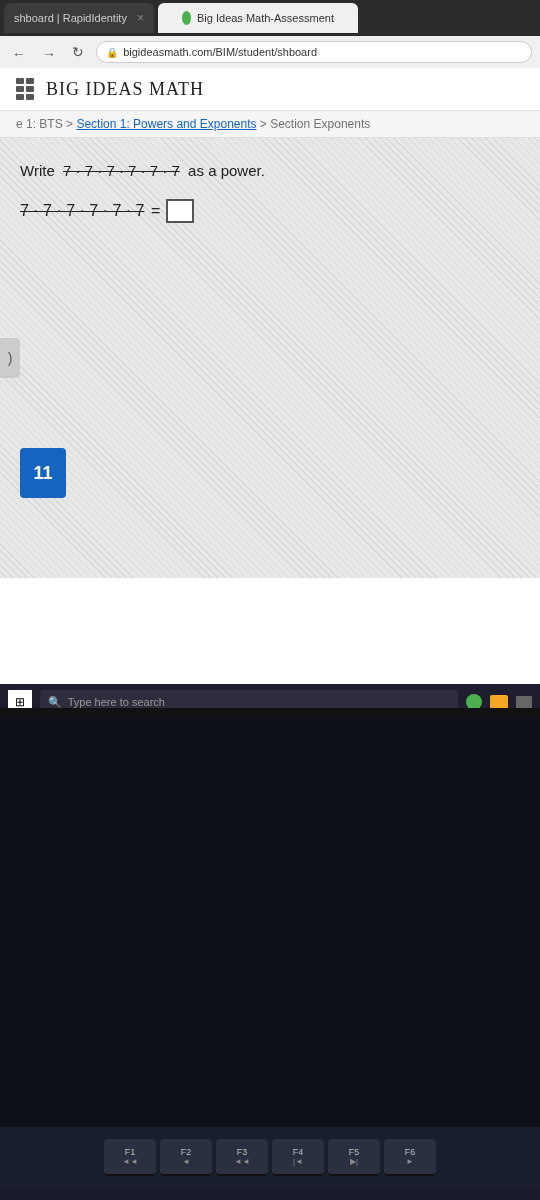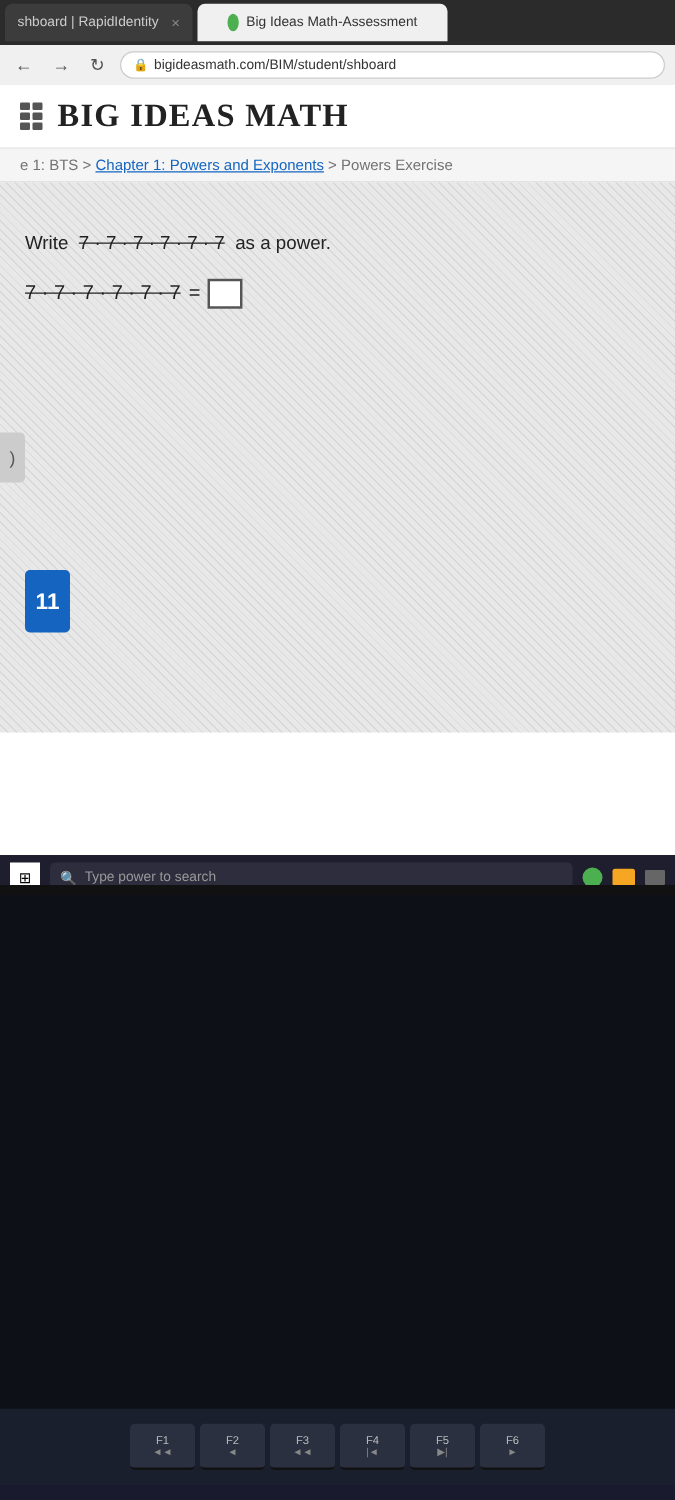--- a/index.html
+++ b/index.html
@@ -130,22 +130,22 @@
       grid-template-rows: repeat(3, 6px);
       gap: 2px;
     }
 
     .grid-icon-cell {
       background: #555;
       border-radius: 1px;
     }
 
     .site-title {
-      font-size: 26px;
-      font-weight: bold;
+      font-size: 18px;
+      font-weight: normal;
       font-family: 'Times New Roman', serif;
       color: #222;
       letter-spacing: 1px;
     }
 
     .breadcrumb {
       background: #f5f5f5;
       padding: 6px 16px;
       font-size: 12px;
       color: #444;
@@ -169,21 +169,20 @@
       padding: 24px 20px 32px 20px;
       min-height: 440px;
       position: relative;
     }
 
     .question-text {
       font-size: 15px;
       color: #222;
       margin-bottom: 20px;
       font-family: Arial, sans-serif;
-      margin-top: 16px;
     }
 
     .math-expression {
       font-size: 16px;
       color: #222;
       display: flex;
       align-items: center;
       gap: 2px;
       margin-bottom: 30px;
       flex-wrap: wrap;
@@ -205,21 +204,21 @@
     }
 
     .question-number-badge {
       position: absolute;
       left: 20px;
       bottom: 80px;
       background: #1565c0;
       color: white;
       font-size: 18px;
       font-weight: bold;
-      width: 36px;
+      width: 46px;
       height: 50px;
       display: flex;
       align-items: center;
       justify-content: center;
       border-radius: 4px;
     }
 
     .side-arrow {
       position: absolute;
       left: 0;
@@ -397,21 +396,21 @@
       <div class="grid-icon-cell"></div>
       <div class="grid-icon-cell"></div>
       <div class="grid-icon-cell"></div>
       <div class="grid-icon-cell"></div>
       <div class="grid-icon-cell"></div>
     </div>
     <div class="site-title">BIG IDEAS MATH</div>
   </div>
 
   <div class="breadcrumb">
-    <span>e 1: BTS &gt; </span><span style="color:#1565c0; text-decoration:underline;">Chapter 1: Powers and Exponents</span><span> &gt; </span><span>Powers Exercise</span>
+    <span>e 1: BTS &gt; </span><span style="color:#1565c0; text-decoration:underline;">Section 1: Powers and Exponents</span><span> &gt; </span><span>Section Exponents</span>
   </div>
 
   <div class="exercise-area">
 
     <div class="side-arrow">
       <span>)</span>
     </div>
 
     <div class="question-text">
       Write &nbsp;<span style="text-decoration:line-through; font-weight:500;">7 · 7 · 7 · 7 · 7 · 7</span>&nbsp; as a power.
@@ -428,21 +427,21 @@
     </div>
   </div>
 </div>
 
 <div class="taskbar">
   <div class="taskbar-start">
     <span>⊞</span>
   </div>
   <div class="taskbar-search">
     <span>🔍</span>
-    <span style="color:#999; font-size:11px;">Type power to search</span>
+    <span style="color:#999; font-size:11px;">Type here to search</span>
   </div>
   <div class="taskbar-right">
     <div class="taskbar-icon"></div>
     <div class="taskbar-folder"></div>
     <div class="taskbar-monitor"></div>
   </div>
 </div>
 
 <div class="dark-bg">
 

